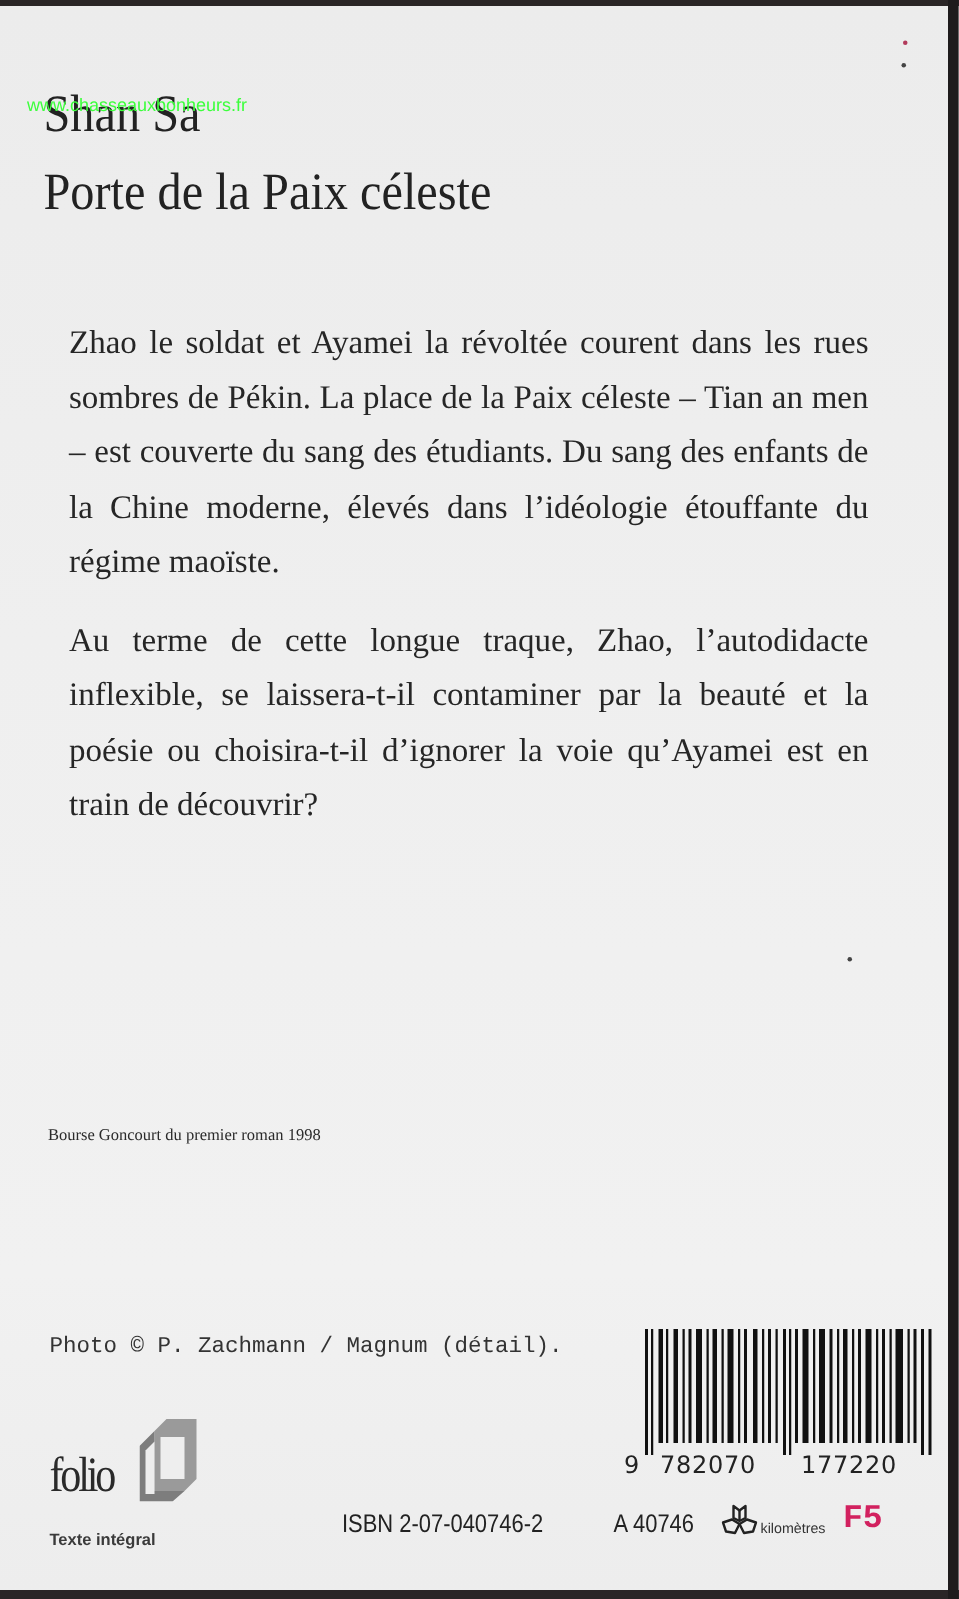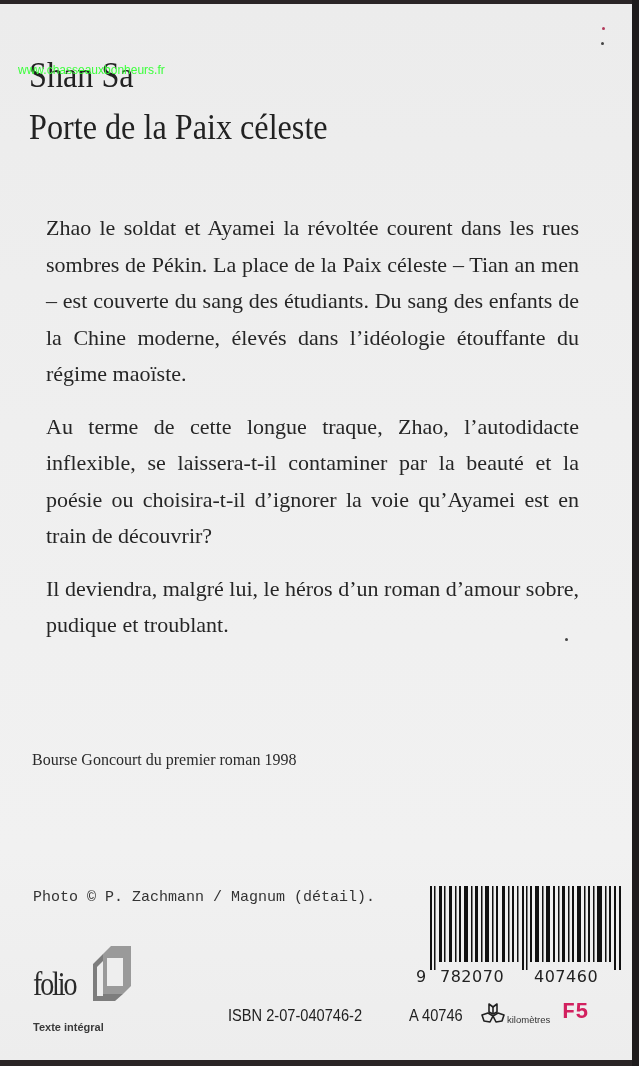--- a/index.html
+++ b/index.html
@@ -36,21 +36,21 @@
       transform: scaleX(0.92); transform-origin: left top;
     }
     .blurb {
       position: absolute; left: 30px; top: 190px; width: 565px;
       font-size: 22px; line-height: 36.5px; color: #262626;
       text-align: justify;
     }
     .blurb p { margin: 16px; text-align-last: left; }
     .prize {
       position: absolute; left: 32px; top: 747px;
-      font-size: 16px; color: #2a2a2a;
+      font-size: 11px; color: #2a2a2a;
     }
     .photo-credit {
       position: absolute; left: 33px; top: 885px;
       font-family: Liberation Mono, monospace;
       font-size: 15px; color: #333; text-align: right;
     }
     .folio-logo {
       position: absolute; left: 33px; top: 942px; width: 110px; height: 60px;
     }
     .folio-word {
@@ -102,21 +102,20 @@
 <div class="cover">
 
   <div class="watermark">www.chasseauxbonheurs.fr</div>
 
   <div class="author">Shan Sa</div>
   <div class="title">Porte de la Paix céleste</div>
 
   <div class="blurb">
     <p>Zhao le soldat et Ayamei la révoltée courent dans les rues sombres de Pékin. La place de la Paix céleste – Tian an men – est couverte du sang des étudiants. Du sang des enfants de la Chine moderne, élevés dans l’idéologie étouffante du régime maoïste.</p>
     <p>Au terme de cette longue traque, Zhao, l’autodidacte inflexible, se laissera-t-il contaminer par la beauté et la poésie ou choisira-t-il d’ignorer la voie qu’Ayamei est en train de découvrir?</p>
-    <p>Il deviendra, malgré lui, le héros d’un roman d’amour sobre, pudique et troublant.</p>
   </div>
 
   <div class="prize">Bourse Goncourt du premier roman 1998</div>
 
   <div class="photo-credit">Photo © P. Zachmann / Magnum (détail).</div>
 
   <div class="folio-logo">
     <span class="folio-word">folio</span>
     <svg class="folio-mark" width="40" height="55" viewBox="0 0 40 55">
       <polygon points="10,8 18,0 38,0 38,40 30,48 10,48" fill="#9a9a9a"></polygon>
@@ -166,21 +165,21 @@
         <rect x="167" y="0" width="5" height="76"></rect>
       <rect x="175" y="0" width="1.5" height="76"></rect>
         <rect x="179" y="0" width="2" height="76"></rect>
       <rect x="184" y="0" width="2" height="84"></rect>
         <rect x="189" y="0" width="2" height="84"></rect>
     </g>
   </svg>
   <div class="barcode-digits">
     <span style="left:0">9</span>
     <span style="left:24px">782070</span>
-    <span style="left:118px">407460</span>
+    <span style="left:118px">177220</span>
   </div>
 
   <div class="isbn">ISBN 2-07-040746-2</div>
   <div class="a-code">A 40746</div>
 
   <svg class="ribbon-icon" width="24" height="24" viewBox="0 0 24 24">
     <g fill="none" stroke="#222" stroke-width="1.6" stroke-linejoin="round">
       <path d="M8 2 L12 5 L16 2 L16 10 L12 12 L8 10 Z"></path>
       <path d="M12 5 L12 12"></path>
       <path d="M1 13 L7 11 L12 14 L9 20 L3 19 Z"></path>

